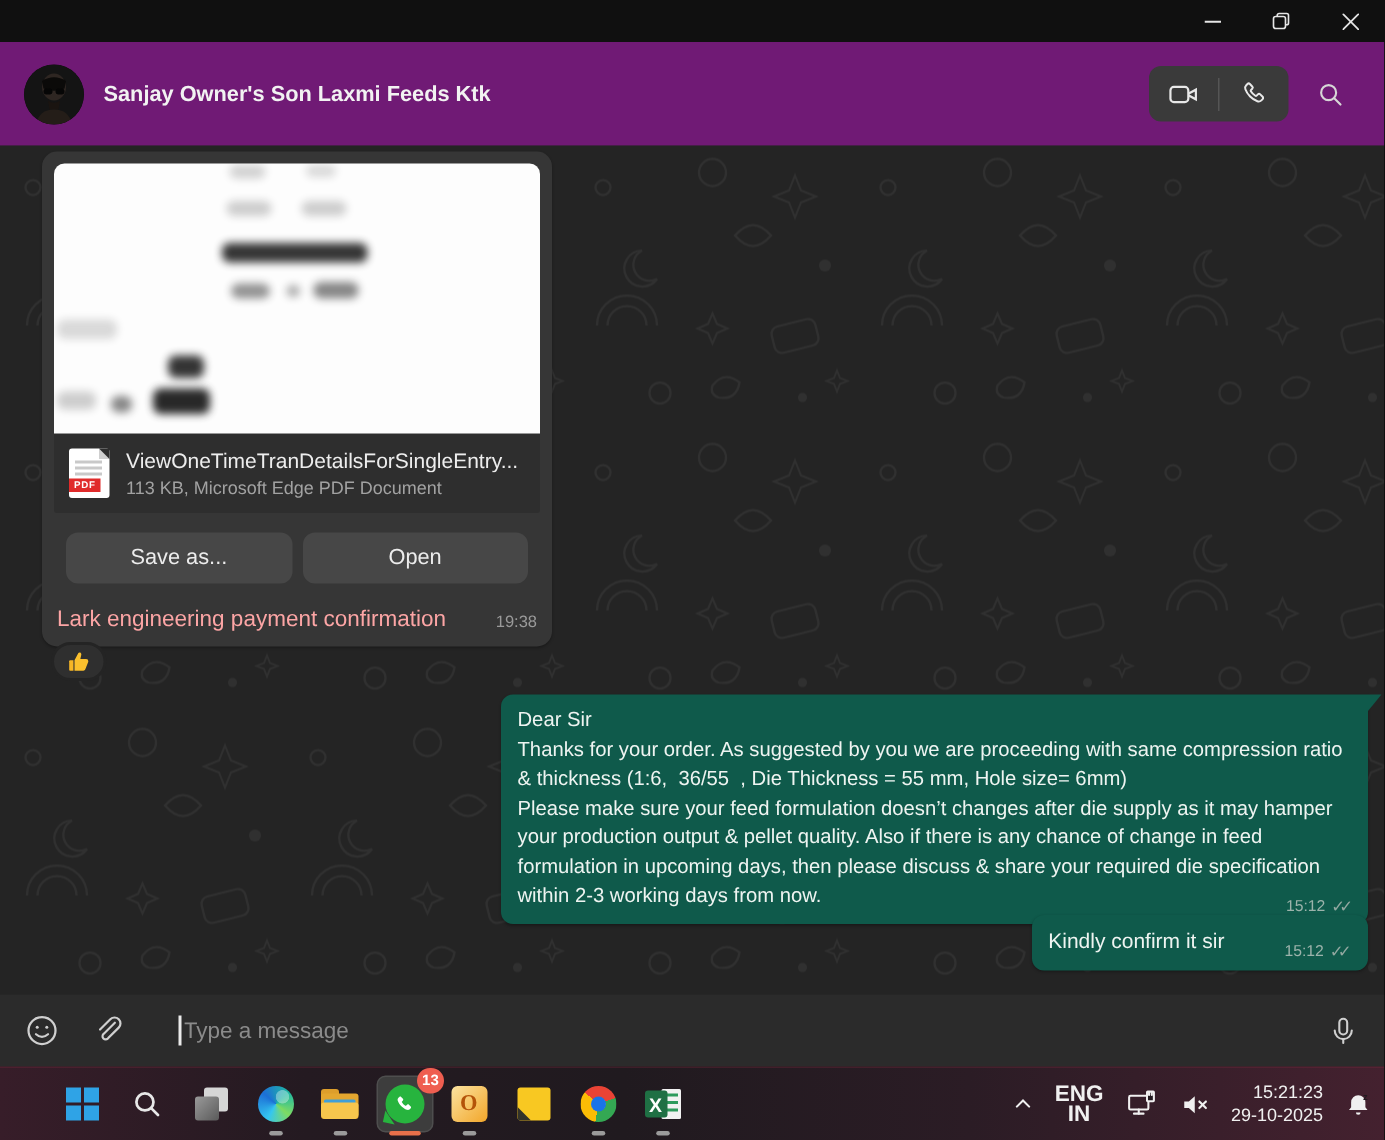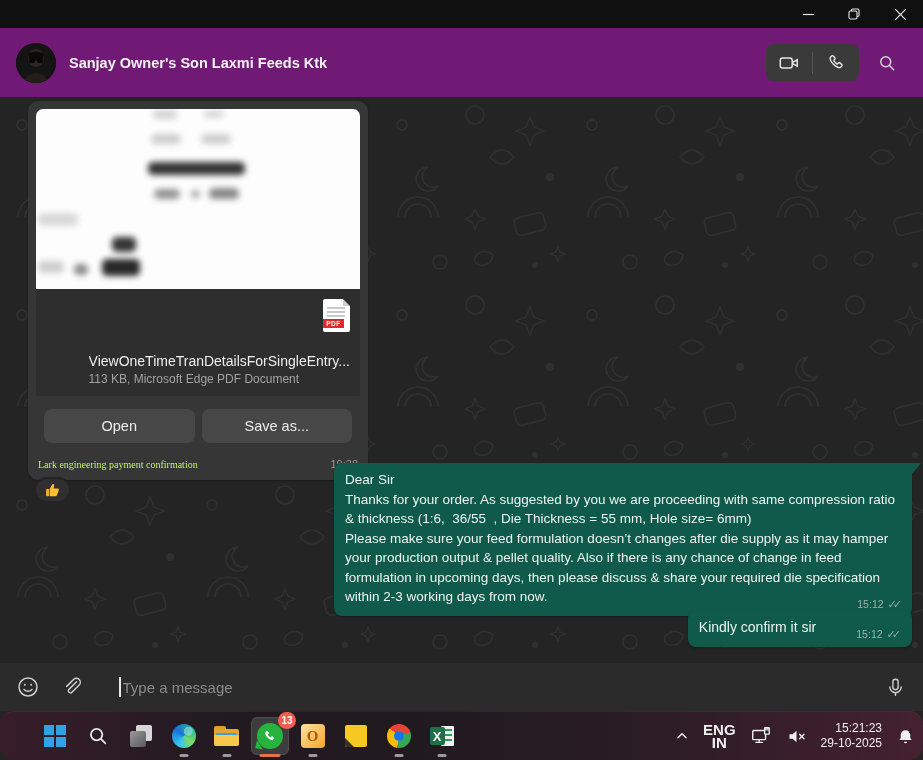--- a/index.html
+++ b/index.html
@@ -24,36 +24,36 @@
   .pill-divider { width:1px; height:22px; background:#555; }
   .hdr-search { width:40px; height:37px; margin-left:8px; display:flex; align-items:center; justify-content:center; }
   
   .chat-area { position:absolute; top:97px; left:0; right:0; height:566px; overflow:hidden; }
   .doodle-bg { position:absolute; inset:0; }
   
   .doc-bubble { position:absolute; left:28px; top:4px; width:340px; background:#363636;
     border-radius:10px; padding:8px 8px 6px; box-shadow:0 1px 2px rgba(0,0,0,.3); }
   .doc-preview { position:relative; width:324px; height:180px; background:#fdfdfd; border-radius:7px 7px 0 0; overflow:hidden; }
   .blob { position:absolute; background:#111; border-radius:5px; filter:blur(3px); }
-  .doc-file-row { display:flex; align-items:flex-end; background:#2e2e2e; border-radius:0 0 2px 2px;
-    padding:10px 10px; gap:21px;flex-direction:column; }
+  .doc-file-row { display:flex; align-items:center; background:#2e2e2e; border-radius:0 0 2px 2px;
+    padding:10px 10px; gap:11px; }
   .pdf-icon { position:relative; width:27px; height:33px; background:#fff; border-radius:2px; flex:none; }
   .pdf-fold { position:absolute; top:0; right:0; width:0; height:0;
     border-top:7px solid #2e2e2e; border-left:7px solid #cfcfcf; }
   .pdf-line { position:absolute; left:4px; right:5px; height:2px; background:#c9c9c9; }
   .pdf-band { position:absolute; left:0; bottom:4px; width:21px; height:9px; background:#e02b2b;
     color:#fff; font-size:6.5px; font-weight:bold; display:flex; align-items:center; justify-content:center; letter-spacing:.5px; }
   .doc-texts { min-width:0; }
   .doc-name { font-size:14px; color:#ededed; white-space:nowrap; overflow:hidden; }
   .doc-meta { font-size:12px; color:#a2a2a2; margin-top:3px; white-space:nowrap; }
   .doc-buttons { display:flex; gap:7px; margin:13px 8px 4px; }
   .doc-btn { flex:1; height:34px; background:#474747; border:none; border-radius:8px; color:#ececec;
     font-size:14.5px; font-family:inherit; display:flex; align-items:center; justify-content:center; cursor:pointer; }
   .caption-row { display:flex; align-items:flex-end; padding:11px 2px 4px; }
-  .caption-text { font-size:10px; color:#bef264;font-family:Liberation Serif, serif; }
+  .caption-text { font-size:15px; color:#fca5a5; }
   .msg-time-gray { margin-left:auto; font-size:11px; color:#9a9a9a; padding-left:10px; }
   .reaction-pill { position:absolute; left:6px; bottom:-23px; background:#2f2f2f; border:2.5px solid #242424;
     border-radius:13px; padding:3px 8px 2px; display:flex; align-items:center; }
   
   .out1 { position:absolute; right:11px; top:366px; width:578px; background:#0f5a4b;
     border-radius:8px 0 8px 8px; padding:7px 11px 9px; box-shadow:0 1px 2px rgba(0,0,0,.3); }
   .out1 .tail { position:absolute; top:0; right:-9px; width:0; height:0;
     border-left:9px solid #0f5a4b; border-bottom:11px solid transparent; }
   .out-text { font-size:13.5px; line-height:19.5px; color:#eef4f1; white-space:pre-wrap; }
   .meta-inline { position:absolute; right:10px; bottom:5px; display:flex; align-items:center; gap:4px; }
@@ -68,21 +68,21 @@
     display:flex; align-items:center; padding:0 15px; }
   .comp-icon { width:26px; height:26px; display:flex; align-items:center; justify-content:center; color:#cfcfcf; cursor:pointer; }
   .caret { width:1.5px; height:20px; background:#eaeaea; margin-left:34px; }
   .msg-input { flex:1; background:transparent; border:none; outline:none; color:#e5e5e5;
     font-size:15px; font-family:inherit; padding-left:2px; }
   .msg-input::placeholder { color:#8b8b8b; }
   .mic { margin-left:8px; }
   
   .taskbar { position:absolute; top:711px; left:0; right:0; height:49px;
     background:linear-gradient(90deg,#371d29 0%, #241a21 22%, #201a1f 45%, #2b1c25 70%, #44212f 100%);
-    border-top:1px solid rgba(120,40,60,.35);border-radius:14px; }
+    border-top:1px solid rgba(120,40,60,.35); }
   .tb-icons { position:absolute; left:33px; top:0; height:100%; display:flex; align-items:center; }
   .tb-slot { width:43px; height:100%; display:flex; align-items:center; justify-content:center; position:relative; cursor:pointer; }
   .run-bar { position:absolute; bottom:3px; left:50%; transform:translateX(-50%);
     width:9px; height:3px; border-radius:2px; background:#9b9b9b; }
   .run-bar.active { width:21px; background:#e8704a; }
   .app-frame { width:38px; height:38px; background:#3d3d3d; border:1px solid #4e4e4e; border-radius:6px;
     display:flex; align-items:center; justify-content:center; position:relative; }
   
   .ic-start { width:22px; height:22px; display:grid; grid-template-columns:1fr 1fr; grid-template-rows:1fr 1fr; gap:2px; }
   .ic-start div { background:#2fa3e6; }
@@ -241,22 +241,22 @@
           <div class="pdf-line" style="top:12px"></div>
           <div class="pdf-line" style="top:16px"></div>
           <div class="pdf-band">PDF</div>
         </div>
         <div class="doc-texts">
           <div class="doc-name">ViewOneTimeTranDetailsForSingleEntry...</div>
           <div class="doc-meta">113 KB, Microsoft Edge PDF Document</div>
         </div>
       </div>
       <div class="doc-buttons">
+        <button class="doc-btn">Save as...</button>
         <button class="doc-btn">Open</button>
-        <button class="doc-btn">Save as...</button>
       </div>
       <div class="caption-row">
         <span class="caption-text">Lark engineering payment confirmation</span>
         <span class="msg-time-gray">19:38</span>
       </div>
       <div class="reaction-pill">
         <svg width="17" height="17" viewBox="0 0 24 24">
           <path fill="#f7b625" d="M4 10h3v10H4a1 1 0 0 1-1-1v-8a1 1 0 0 1 1-1z"></path>
           <path fill="#fbc02d" d="M8 20V10l3.5-6.5c.3-.6 1-.9 1.7-.7.9.3 1.4 1.2 1.2 2.1L13.5 9H19a2 2 0 0 1 2 2c0 .3-.1.6-.2.9l-2.6 6.8A2 2 0 0 1 16.3 20z"></path>
         </svg>

